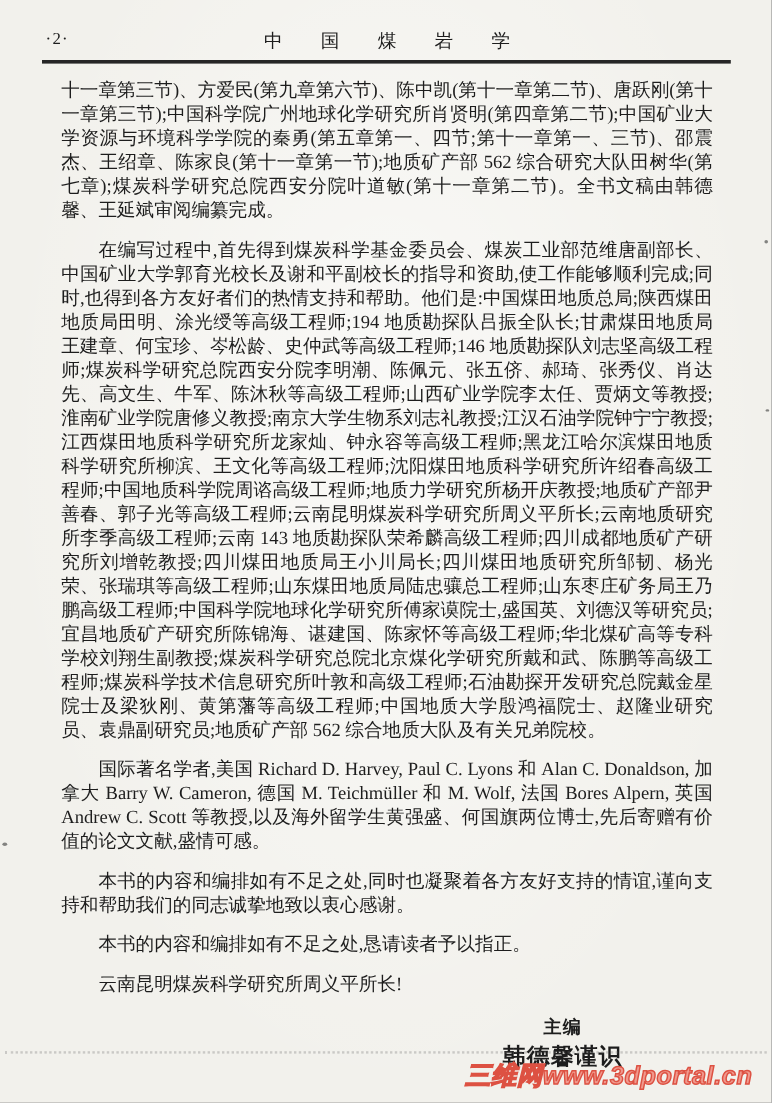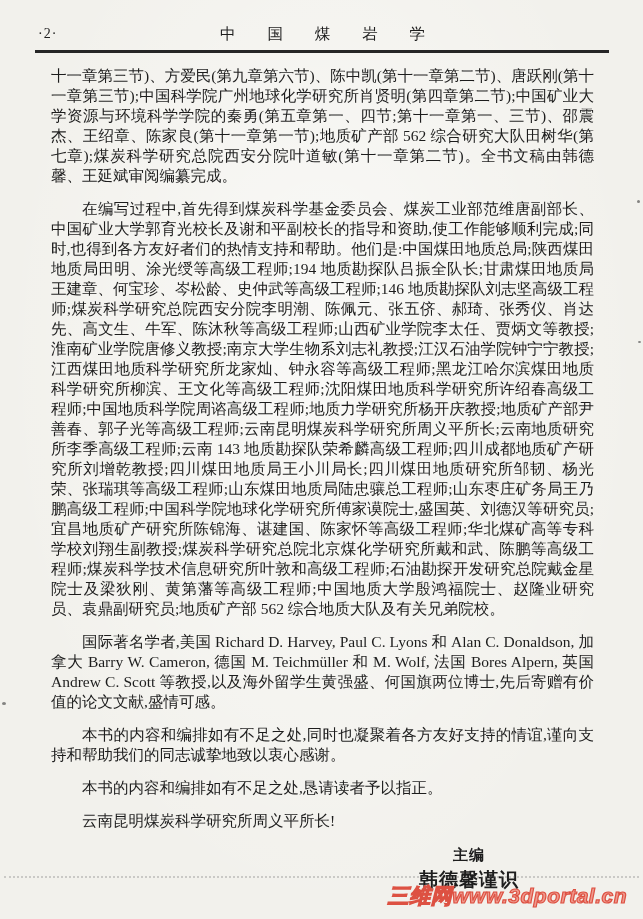--- a/index.html
+++ b/index.html
@@ -61,21 +61,21 @@
     text-indent: 2em;
   }
   .signature-block {
     width: fit-content;
     margin: 1px 88px 0 auto;
     text-align: center;
     line-height: 25px;
   }
   .signature-role,
   .signature-name {
-    font-family: Liberation Mono, monospace;
+    font-family: Liberation Sans, sans-serif;
     font-weight: bold;
     font-size: 15px;
     letter-spacing: 1px;
   }
   .signature-name { font-size: 19px; }
   .signature-date {
     font-size: 15px;
     letter-spacing: 1px;
   }
   .scan-dotted-line {

